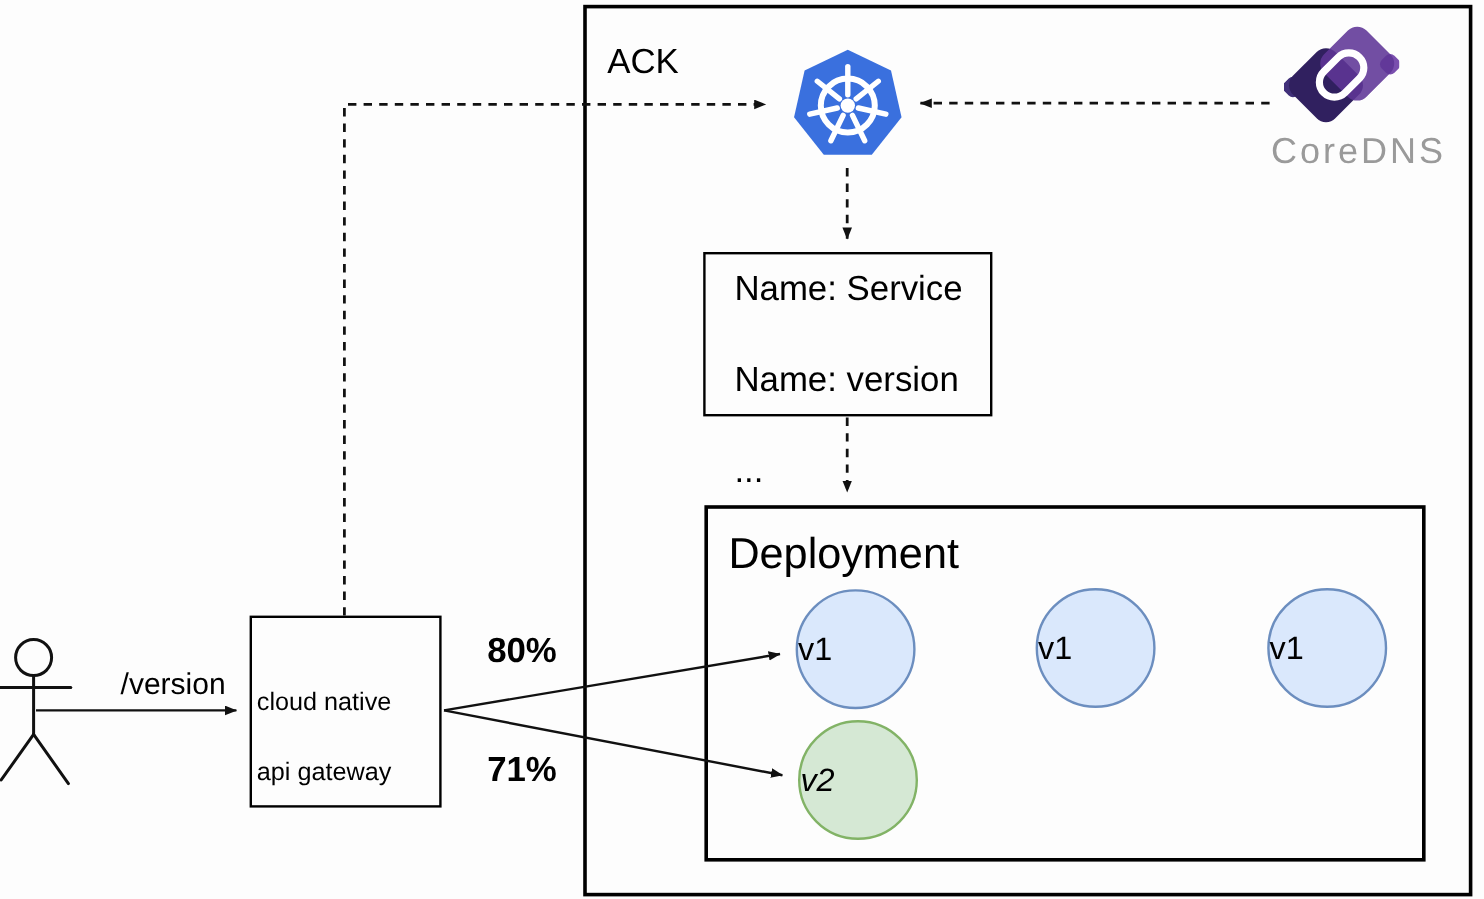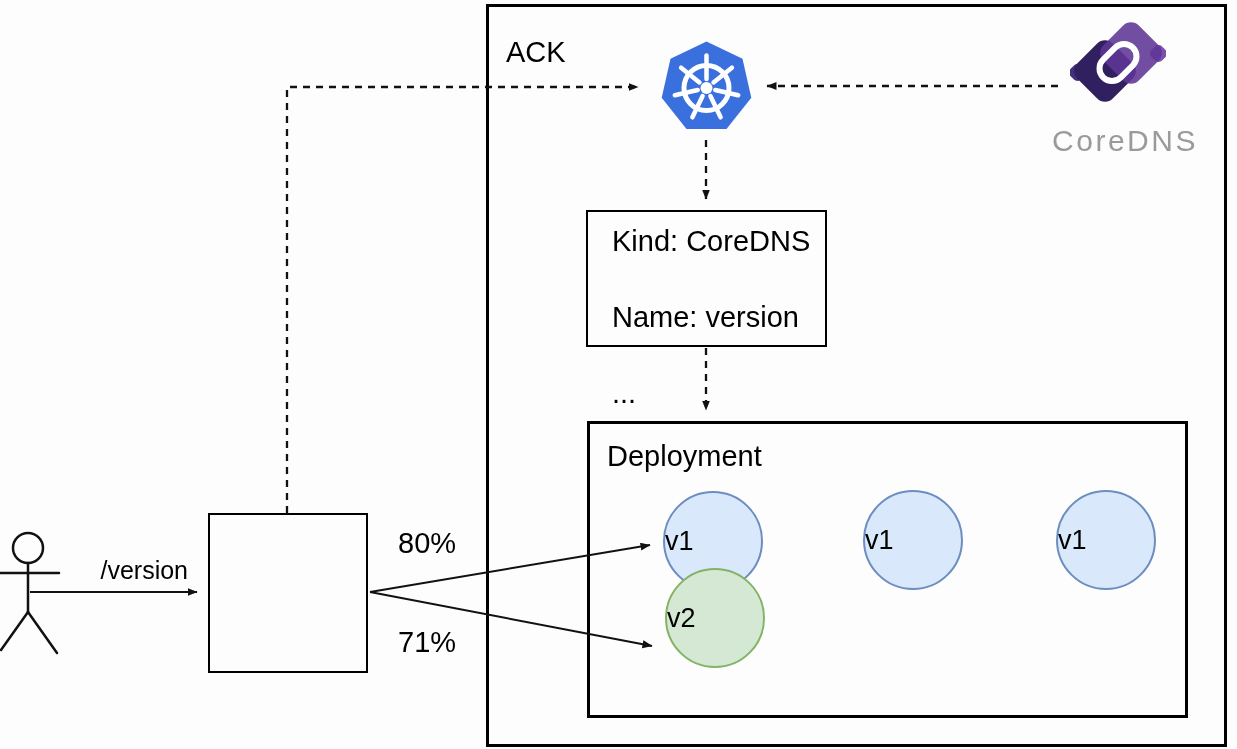--- a/index.html
+++ b/index.html
@@ -7,60 +7,62 @@
     position:relative;width:1237px;height:749px;overflow:hidden;
     background:#fdfdfd;font-family:"Liberation Sans",sans-serif;color:#000;
   }
   .box{position:absolute;box-sizing:border-box;background:transparent;}
   .ack-box{left:486px;top:4px;width:741px;height:743px;border:3px solid #000;}
   .deployment-box{left:587px;top:421px;width:601px;height:297px;border:3px solid #000;}
   .service-box{left:586px;top:210px;width:241px;height:137px;border:2.5px solid #000;}
   .gateway-box{left:208px;top:513px;width:160px;height:160px;border:2px solid #000;}
   .lbl{position:absolute;white-space:pre;z-index:3;}
   .ack-label{left:506px;top:36px;font-size:29px;}
-  .deployment-label{left:607px;top:440px;font-size:29px;}
+  .deployment-label{left:607px;top:440px;font-size:36px;}
   .service-text{left:612px;top:222px;font-size:29px;line-height:38px;}
   .gateway-text{left:214px;top:571px;width:150px;font-size:21px;line-height:29px;text-align:left;}
   .version-label{left:70px;top:556px;width:118px;text-align:right;font-size:25px;}
-  .pct-label{width:74px;font-size:29px;}
+  .pct-label{width:74px;text-align:center;font-size:29px;font-weight:bold;}
   .pct-80{left:398px;top:527px;}
   .pct-20{left:398px;top:626px;}
-  .coredns-label{left:1045px;top:110px;width:160px;text-align:center;font-size:30px;
-    letter-spacing:2.5px;color:var(--coredns_text_gray);font-weight:300;margin-top:14px;}
+  .coredns-label{left:1045px;top:110px;width:160px;text-align:right;font-size:30px;
+    letter-spacing:2.5px;color:var(--coredns_text_gray);font-weight:300;}
   .pod{position:absolute;width:100px;height:100px;border-radius:50%;
     display:flex;align-items:center;font-size:27px;z-index:2;
     box-sizing:border-box;}
   .pod-v1{background:var(--pod_v1_fill);border:2px solid var(--pod_v1_stroke);}
   .pod-v2{background:var(--pod_v2_fill);border:2px solid var(--pod_v2_stroke);}
   .pod1{left:663px;top:491px;}
   .pod2{left:863px;top:490px;}
   .pod3{left:1056px;top:490px;}
-  .pod4{left:665px;top:568px;}
+  .pod4{left:665px;top:600px;font-style:italic;}
   .logo{position:absolute;z-index:4;}
   .k8s-logo{left:660px;top:40px;}
   .coredns-logo{left:1070px;top:18px;}
   svg.overlay{position:absolute;left:0;top:0;z-index:5;pointer-events:none;}
 </style>
 </head>
 <body>
 
 <div class="canvas">
 
   <div class="box ack-box"></div>
   <div class="lbl ack-label">ACK</div>
 
   <div class="box deployment-box"></div>
   <div class="lbl deployment-label">Deployment</div>
 
   <div class="box service-box"></div>
-  <div class="lbl service-text"><span>Kind: CoreDNS</span><br>
+  <div class="lbl service-text"><span>Name: Service</span><br>
 <span>Name: version</span><br>
 <span>...</span></div>
 
   <div class="box gateway-box"></div>
+  <div class="lbl gateway-text"><span>cloud native</span><br>
+<span>api gateway</span></div>
 
   <div class="pod pod-v1 pod1">
       <span>v1</span>
     </div>
   <div class="pod pod-v1 pod2">
       <span>v1</span>
     </div>
   <div class="pod pod-v1 pod3">
       <span>v1</span>
     </div>

